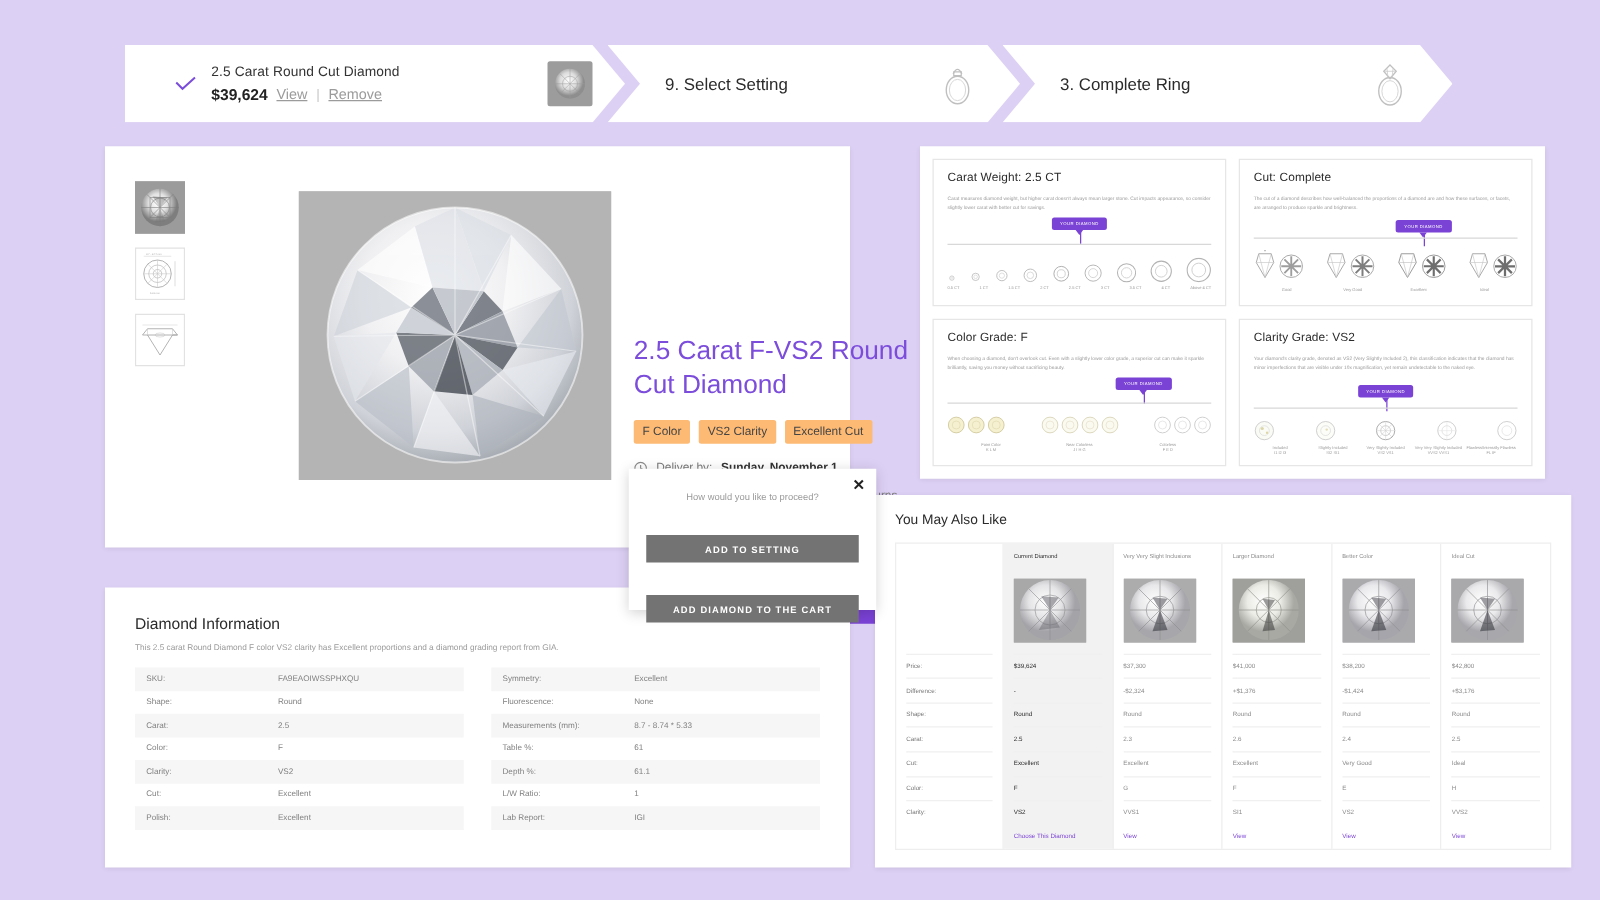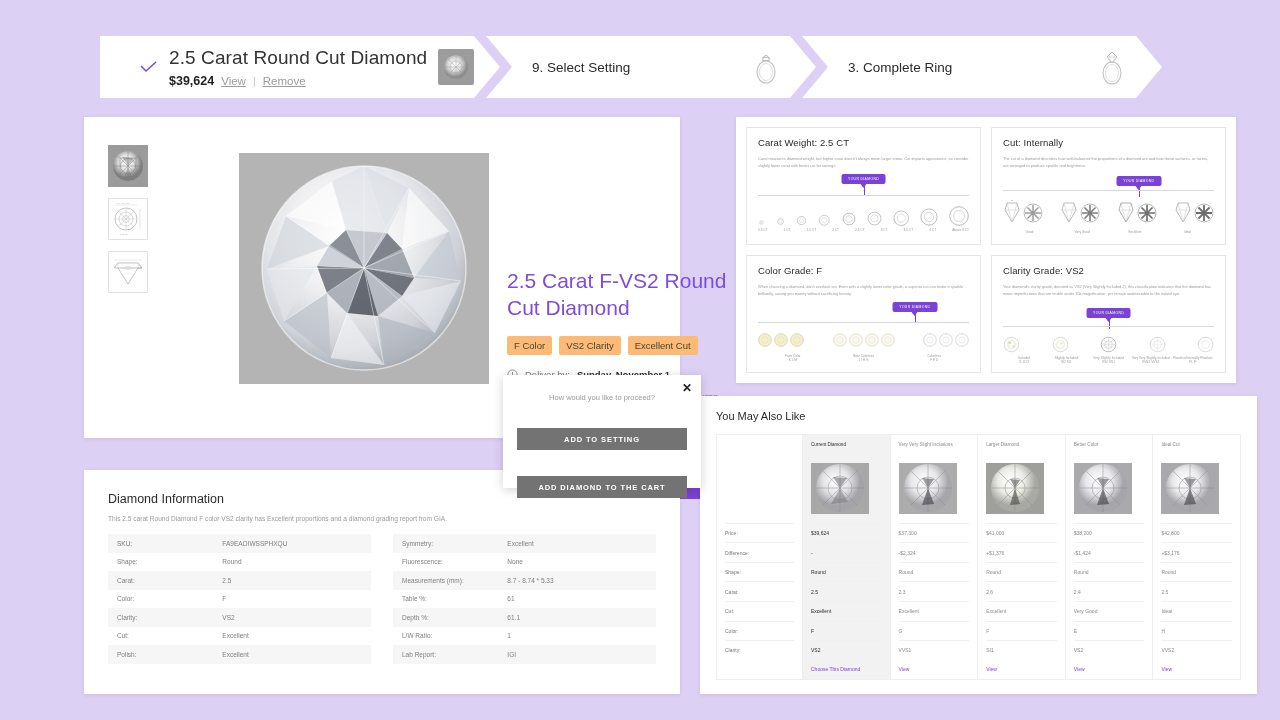--- a/index.html
+++ b/index.html
@@ -14,21 +14,21 @@
 
   
   .stepbar { position:absolute; left:100px; top:36px; width:1080px; height:62px; display:flex; }
   .step { position:relative; background:#fff; height:62px; display:flex; align-items:center;
           filter: drop-shadow(0 1px 2px rgba(0,0,0,0.10)); }
   .step.s1 { width:400px; clip-path: polygon(0 0, calc(100% - 26px) 0, 100% 50%, calc(100% - 26px) 100%, 0 100%); padding-left:40px; }
   .step.s2 { width:330px; margin-left:-14px; clip-path: polygon(0 0, calc(100% - 26px) 0, 100% 50%, calc(100% - 26px) 100%, 0 100%, 26px 50%); padding-left:46px; }
   .step.s3 { width:360px; margin-left:-14px; clip-path: polygon(0 0, calc(100% - 26px) 0, 100% 50%, calc(100% - 26px) 100%, 0 100%, 26px 50%); padding-left:46px; }
   .step-check { color:#7b4ddb; font-size:20px; line-height:1; margin-right:12px; font-weight:600; }
   .step-body { flex:1; }
-  .step-title { font-size:19px; color:#333; letter-spacing:.1px; }
+  .step-title { font-size:11px; color:#333; letter-spacing:.1px; }
   .step-sub { margin-top:5px; font-size:12px; display:flex; align-items:center; gap:7px; }
   .step-price { font-weight:bold; color:#222; font-size:12.5px; }
   .step-link { color:#9b9b9b; text-decoration:underline; font-size:11.5px; }
   .step-sep { color:#c8c8c8; font-size:11px; }
   .step-thumb { width:36px; height:36px; background:#9c9c9c; border-radius:2px; margin-right:26px;
                 display:flex; align-items:center; justify-content:center; overflow:hidden; }
   .step-label { font-size:13.5px; color:#2b2b2b; }
   .ring-icon { margin-left:auto; margin-right:36px; opacity:.55; }
 
   
@@ -427,21 +427,21 @@
         <span class="scale-lbl">2 CT</span>
         <span class="scale-lbl">2.5 CT</span>
         <span class="scale-lbl">3 CT</span>
         <span class="scale-lbl">3.5 CT</span>
         <span class="scale-lbl">4 CT</span>
         <span class="scale-lbl">Above 4 CT</span>
       </div>
     </div>
 
     <div class="edu">
-      <h4>Cut: Internally</h4>
+      <h4>Cut: Complete</h4>
       <p>The cut of a diamond describes how well-balanced the proportions of a diamond are and how these surfaces, or facets, are arranged to produce sparkle and brightness.</p>
       <div class="edu-badge" style="left:63%;transform:translateX(-50%);top:48px;">YOUR DIAMOND</div>
       <div class="edu-pointer" style="left:63%;top:59px;height:10px;"></div>
       <div class="edu-line" style="top:62px;"></div>
       <div class="scale-row" style="top:72px;">
         <span>
             <svg width="40" height="26" viewBox="0 0 40 26">
               <path d="M4 3 L2 10 L9 22 L16 10 L14 3 Z" fill="none" stroke="#9e9e9e" stroke-width=".7"></path>
               <path d="M2 10 L16 10 M9 22 L4 3 M9 22 L14 3" stroke="#c6c6c6" stroke-width=".5"></path>
               <path d="M9 1 L9 -3" stroke="#9e9e9e"></path>

